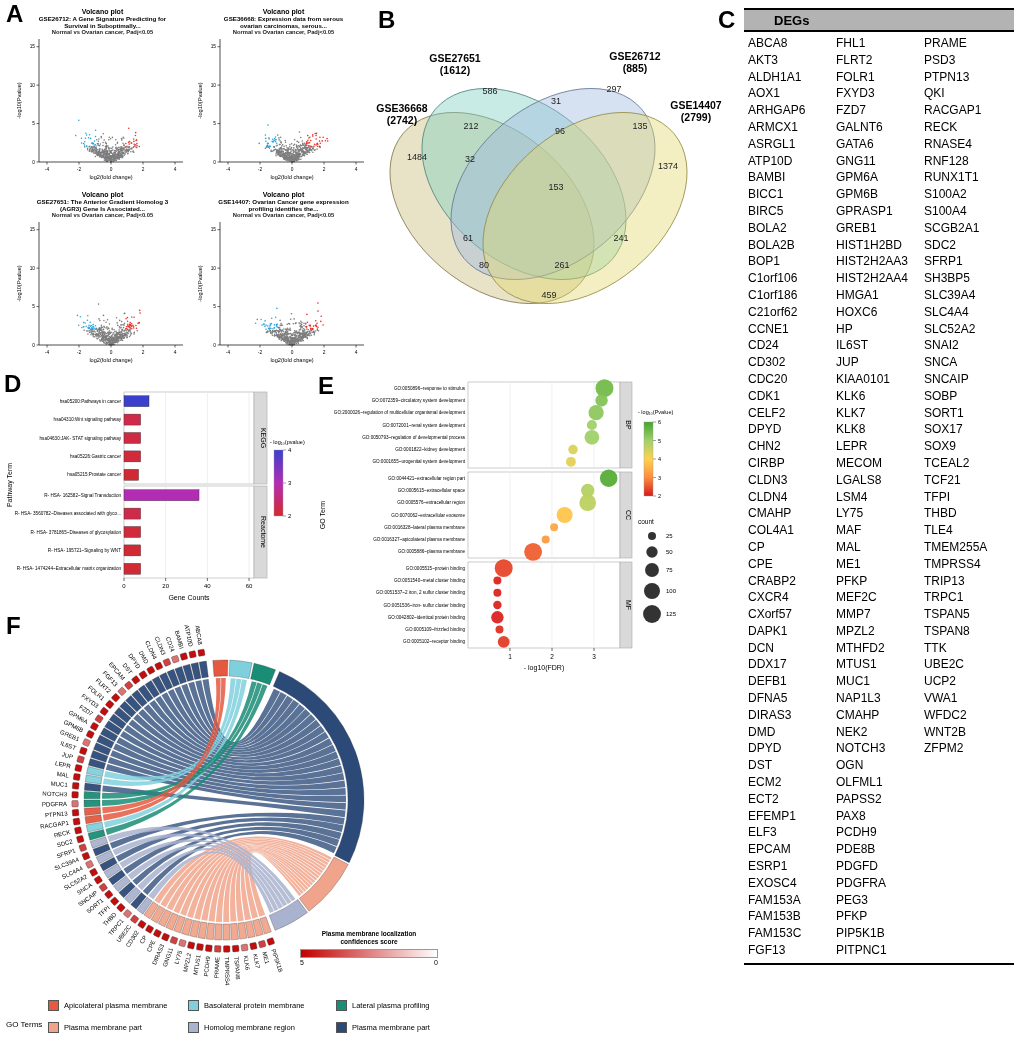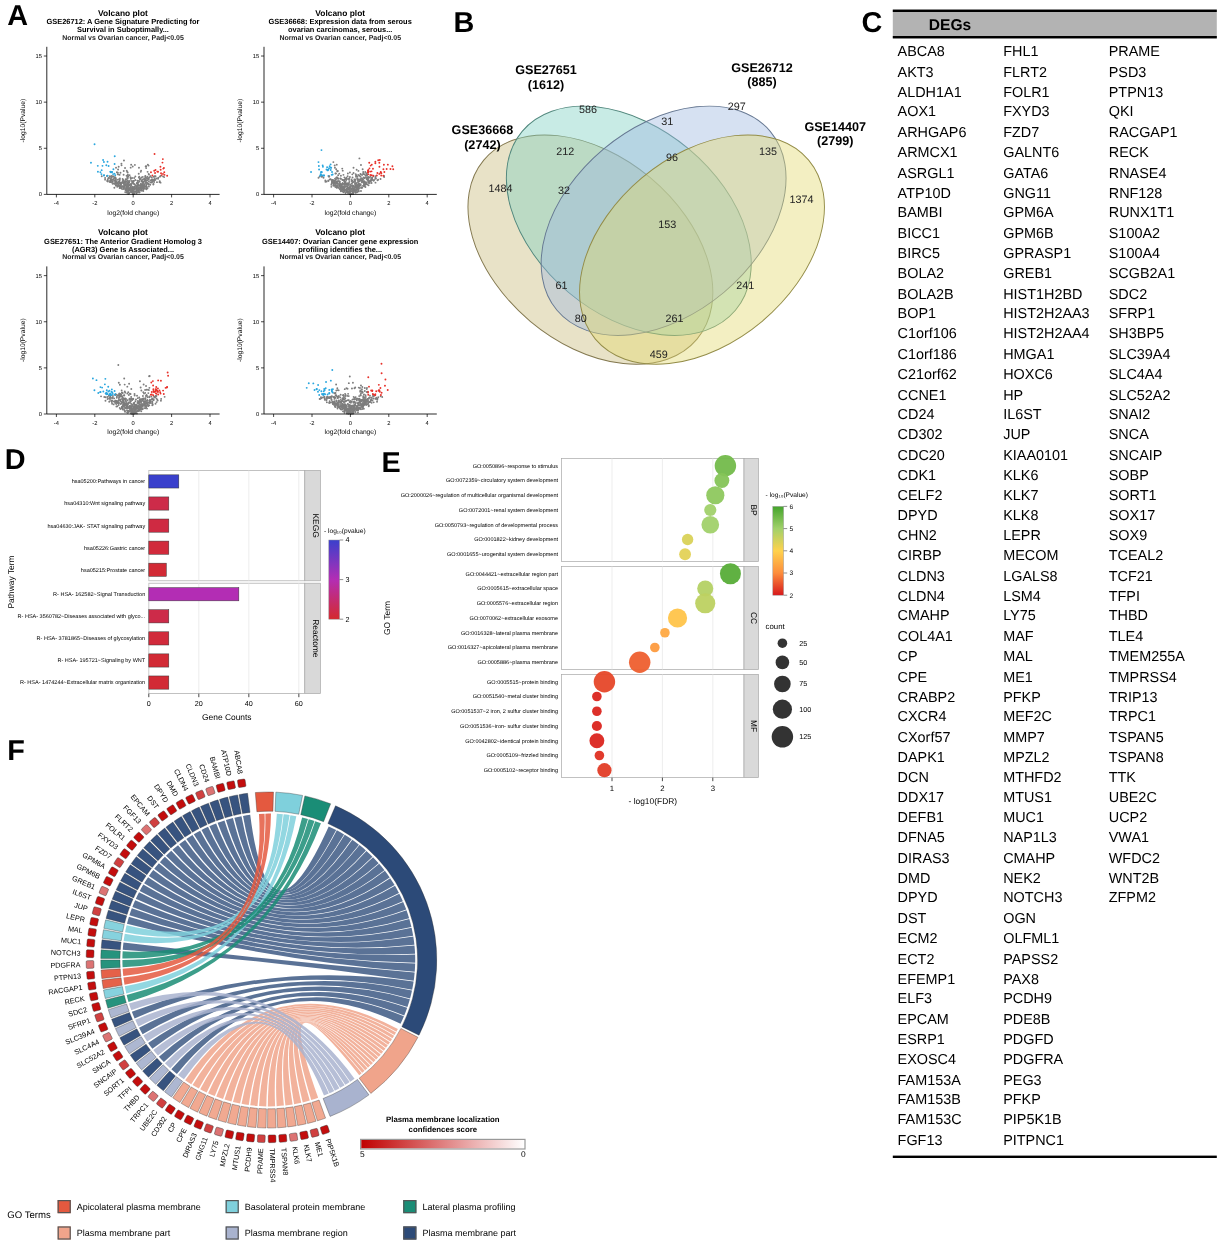--- a/index.html
+++ b/index.html
@@ -36,21 +36,21 @@
   #dots-svg{position:absolute;left:2px;top:4px;}
   
   #panelF{position:absolute;left:2px;top:608px;width:452px;height:438px;}
   #panelF .plabel{left:4px;top:6px;}
   #chord-svg{position:absolute;left:0px;top:12px;}
   #score-legend{position:absolute;left:298px;top:322px;width:138px;}
   #score-legend .sl-title{font-size:6.5px;font-weight:bold;text-align:center;line-height:1.25;}
   #score-bar{height:9px;margin-top:3px;border:0.5px solid #999;}
   #score-ticks{display:flex;justify-content:space-between;font-size:7px;margin-top:1px;}
   #go-legend{position:absolute;left:0px;top:384px;width:452px;height:48px;}
-  #go-terms-label{position:absolute;left:4px;top:16px;font-size:8px;}
+  #go-terms-label{position:absolute;left:4px;top:28px;font-size:8px;}
   #go-legend-grid{position:absolute;left:46px;top:2px;display:grid;grid-template-columns:140px 148px:118px;
     grid-template-columns:140px 148px 118px;grid-auto-rows:22px;}
   .go-item{display:flex;align-items:center;}
   .go-swatch{width:11px;height:11px;display:inline-block;margin-right:5px;border:0.5px solid #555;}
   .go-lab{font-size:7.5px;}
 </style>
 </head>
 <body>
 
 <div id="figure">
@@ -2948,21 +2948,21 @@
           <div class="go-item">
             <span class="go-swatch" style="background: rgb(26, 141, 118);"></span>
             <span class="go-lab">Lateral plasma profiling</span>
           </div>
           <div class="go-item">
             <span class="go-swatch" style="background: rgb(240, 164, 139);"></span>
             <span class="go-lab">Plasma membrane part</span>
           </div>
           <div class="go-item">
             <span class="go-swatch" style="background: rgb(169, 179, 207);"></span>
-            <span class="go-lab">Plasma membrane region</span>
+            <span class="go-lab">Homolog membrane region</span>
           </div>
           <div class="go-item">
             <span class="go-swatch" style="background: rgb(44, 74, 120);"></span>
             <span class="go-lab">Plasma membrane part</span>
           </div>
         </div>
     </div>
   </section>
 
 </div>

